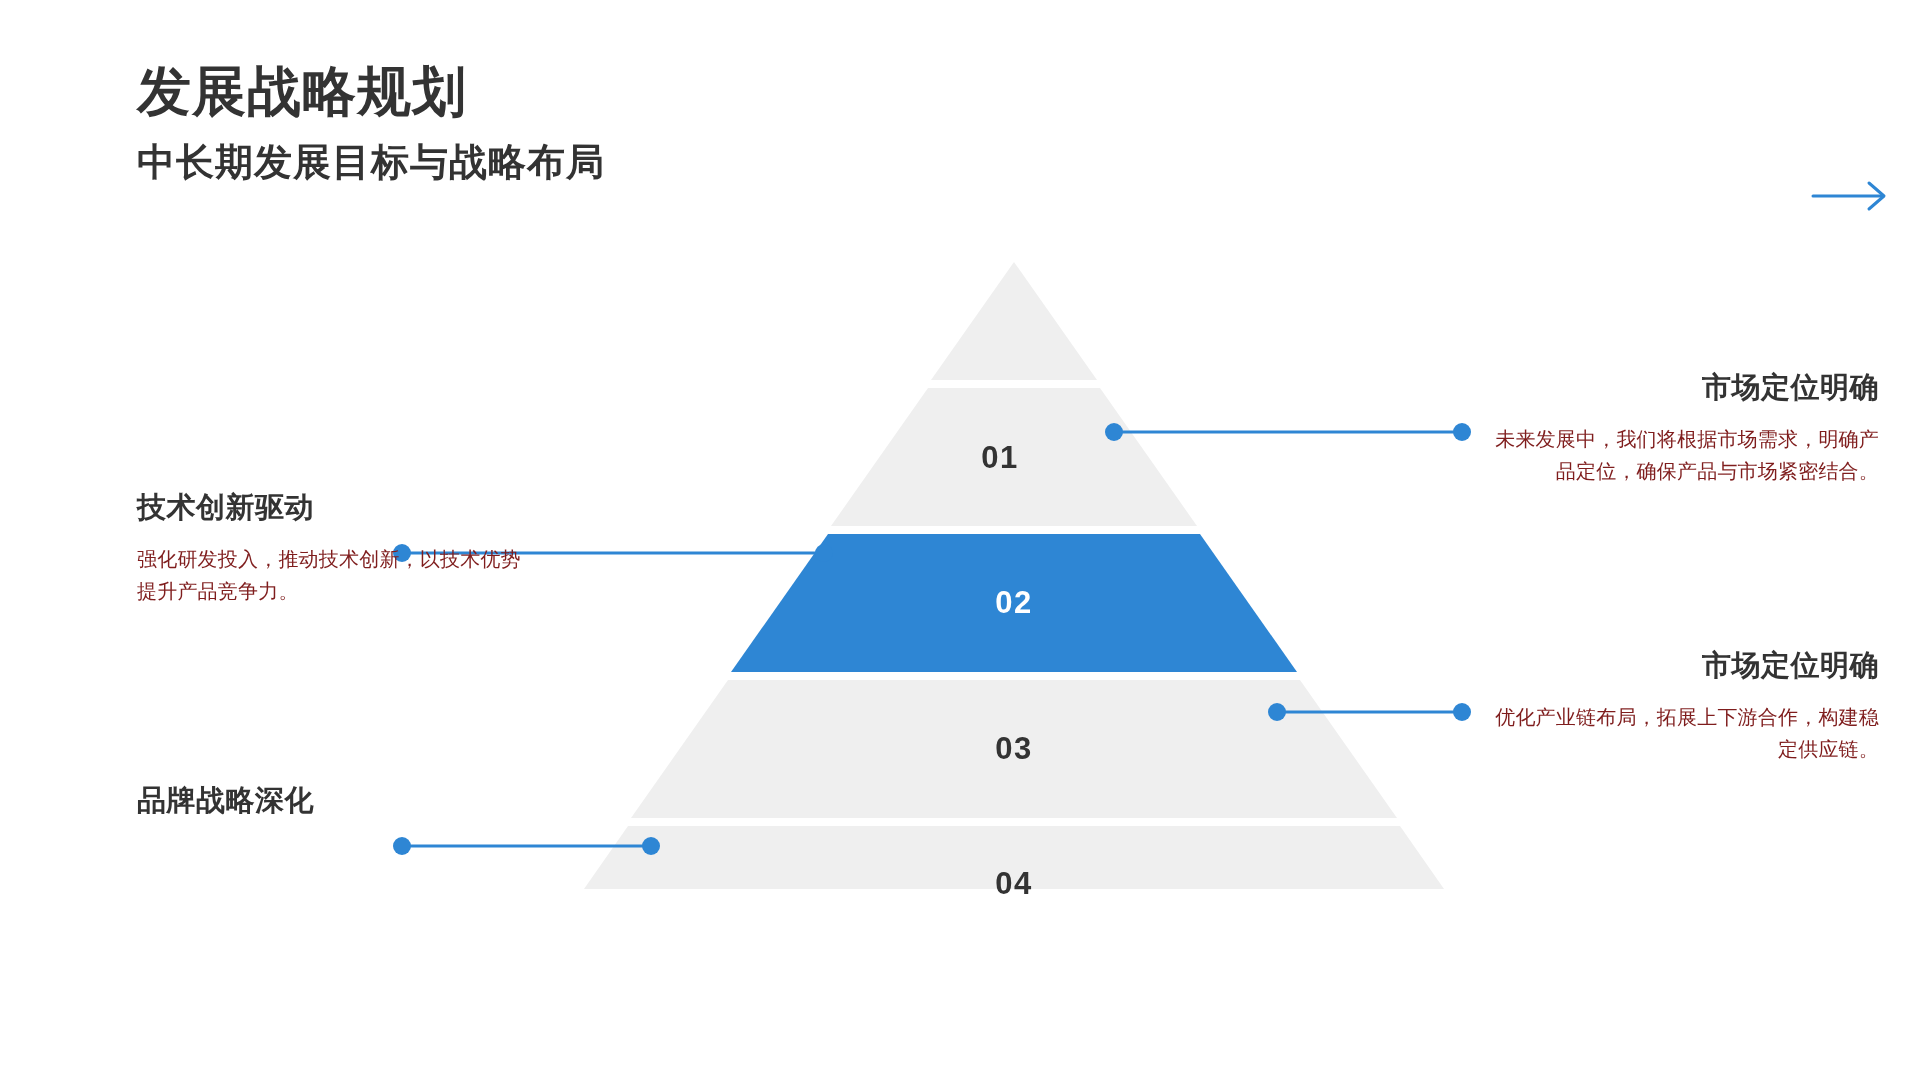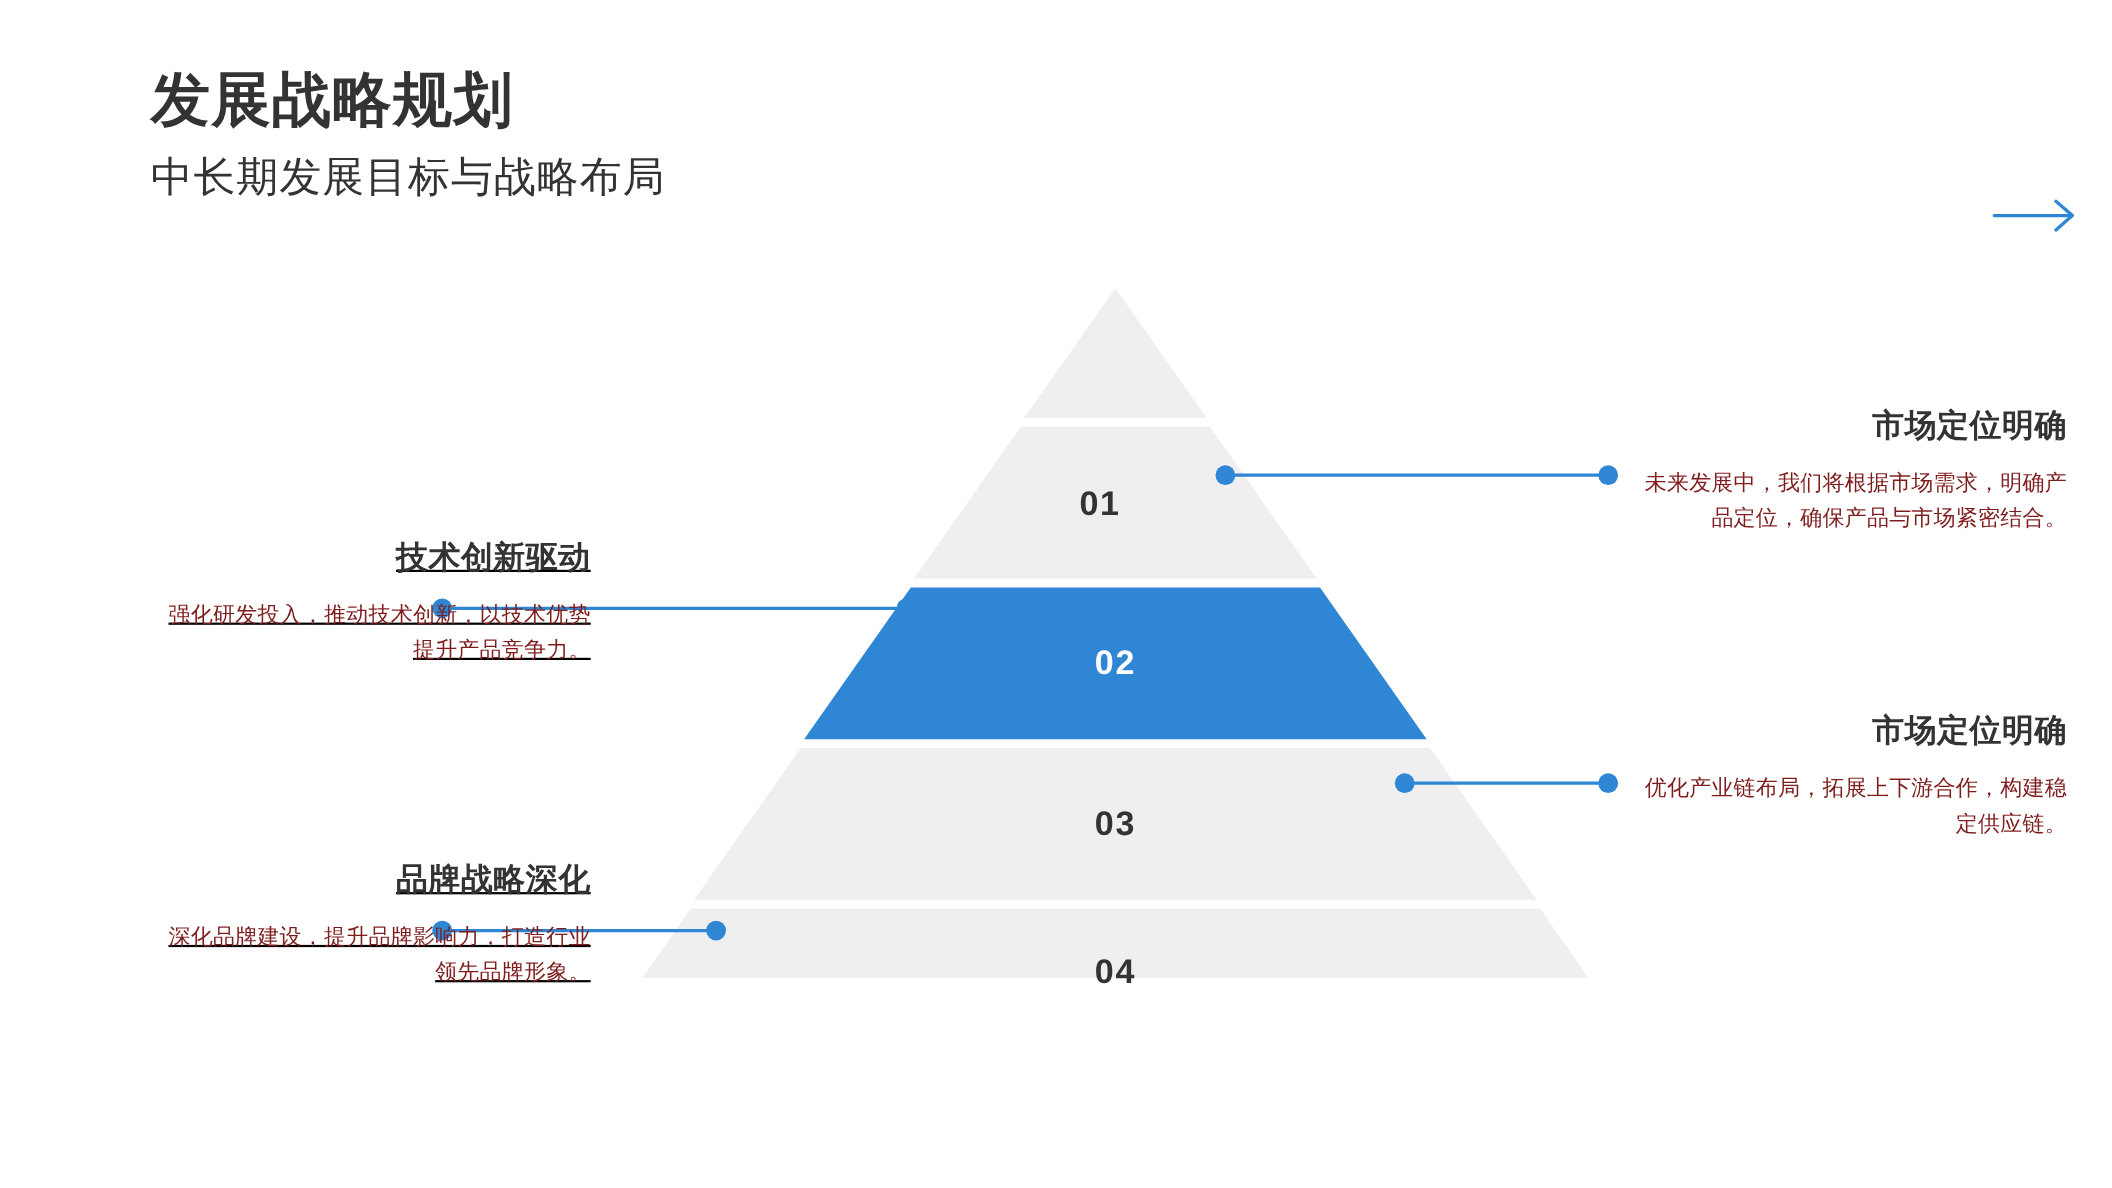--- a/index.html
+++ b/index.html
@@ -32,21 +32,21 @@
     font-size: 54px;
     font-weight: bold;
     color: #333333;
     letter-spacing: 1px;
     line-height: 1.08;
     margin: 0;
     white-space: nowrap;
   }
   .subtitle {
     font-size: 38px;
-    font-weight: normal;
+    font-weight: bold;
     color: #333333;
     letter-spacing: 1px;
     line-height: 1.1;
     margin: 22px 0 0 0;
     white-space: nowrap;
   }
 
   
   .arrow-icon {
     position: absolute;
@@ -87,21 +87,21 @@
     line-height: 1.2;
     white-space: nowrap;
   }
   .callout p {
     margin: 18px 0 0 0;
     font-size: 20px;
     color: #7f1d1d;
     line-height: 1.62;
     letter-spacing: 0.2px;
   }
-  .callout.left  { text-align: right; text-decoration: underline; }
+  .callout.left  { text-align: left; }
   .callout.right { text-align: right; }
 
   
   .connectors {
     position: absolute;
     left: 0; top: 0;
     width: 1920px; height: 1080px;
     pointer-events: none;
   }
 </style>
@@ -179,16 +179,15 @@
     <p>强化研发投入，推动技术创新，以技术优势提升产品竞争力。</p>
   </div>
 
   <div class="callout right" style="left:1455px; top:648px; width:400px;">
     <h3>市场定位明确</h3>
     <p>优化产业链布局，拓展上下游合作，构建稳定供应链。</p>
   </div>
 
   <div class="callout left" style="left:113px; top:783px; width:400px;">
     <h3>品牌战略深化</h3>
-    <p>深化品牌建设，提升品牌影响力，打造行业领先品牌形象。</p>
   </div>
 
 </div>
 
 </body></html>

